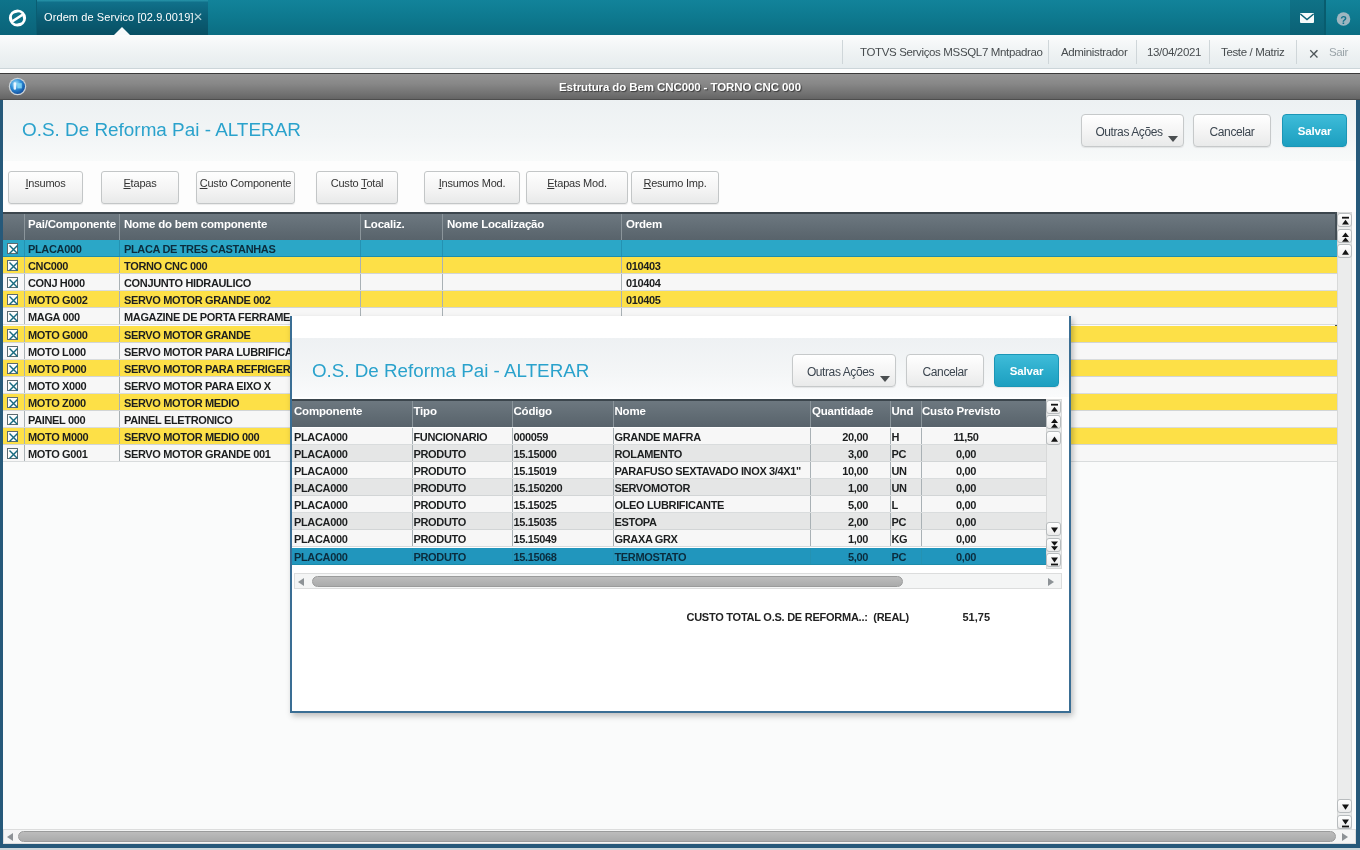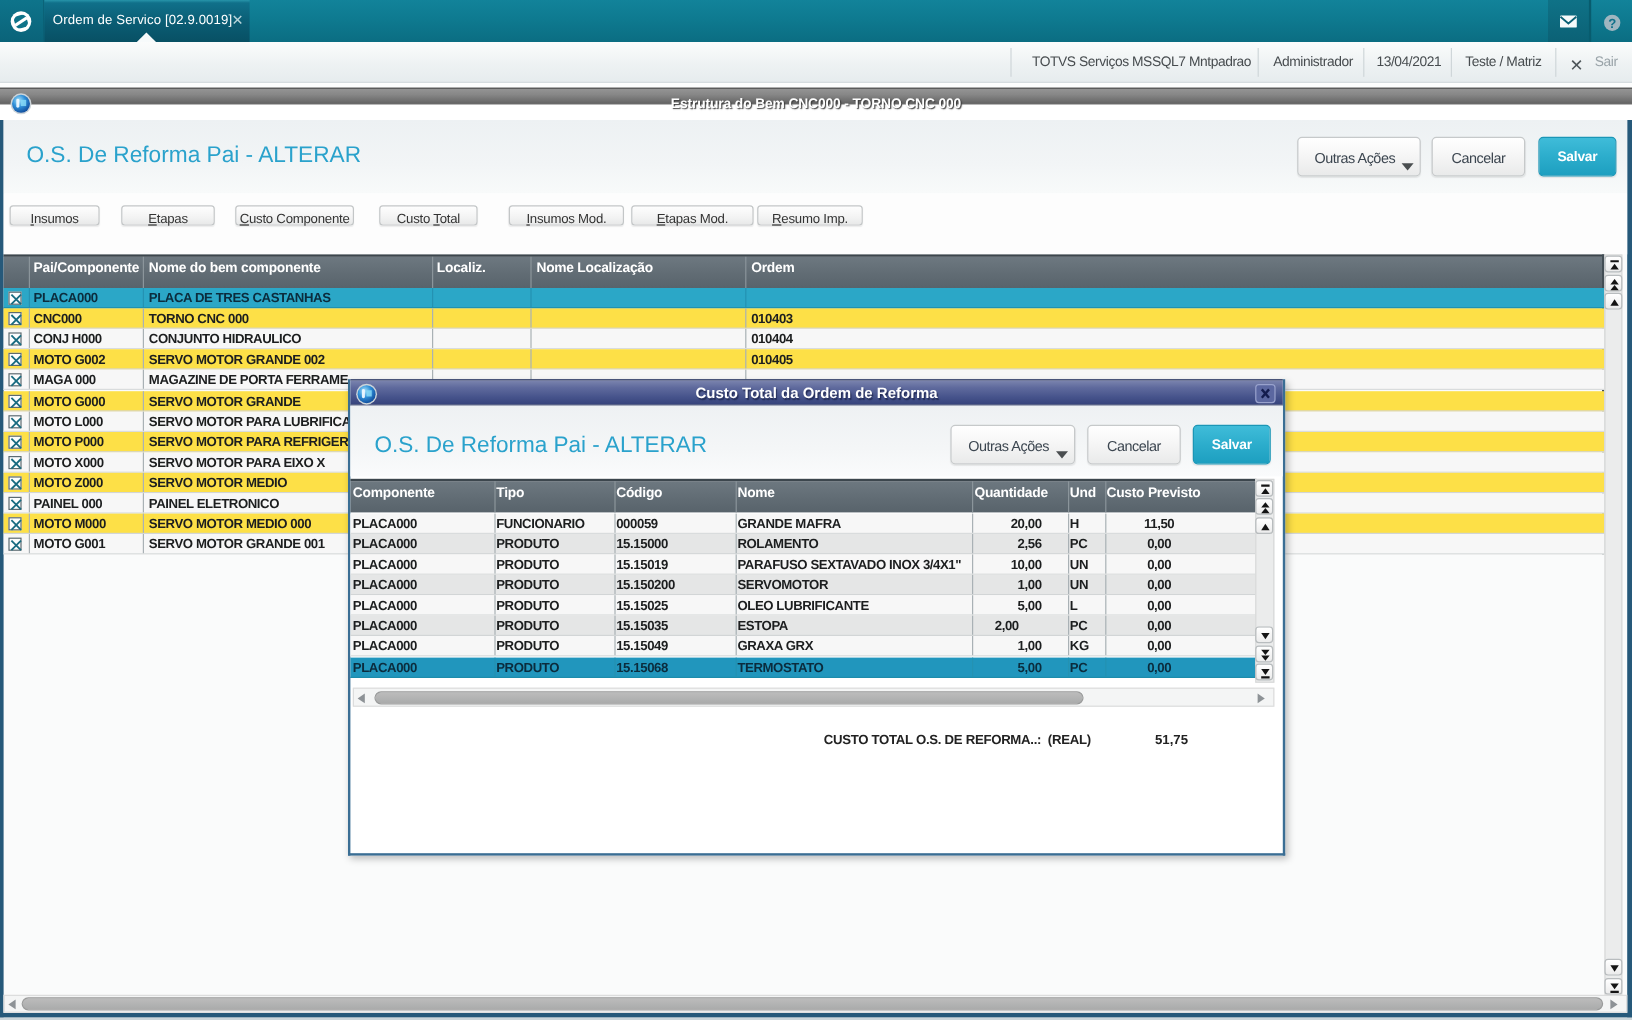--- a/index.html
+++ b/index.html
@@ -14,38 +14,38 @@
 #notch{left:114px;top:27px;width:0;height:0;border-left:8px solid transparent;border-right:8px solid transparent;border-bottom:8px solid #f7fafb;}
 #mailbtn{left:1290px;top:0;width:34px;height:35px;background:linear-gradient(180deg,#0f7287 0%,#0b6175 100%);}
 #mailsep{left:1324px;top:0;width:2px;height:35px;background:#085c6e;}
 #helpbox{left:1326px;top:0;width:34px;height:35px;}
 
 #userbar{left:0;top:35px;width:1360px;height:34px;background:linear-gradient(180deg,#fbfcfc 0%,#eef2f3 55%,#e6ecee 100%);border-bottom:1px solid #ccd5d9;}
 #userbar .it{position:absolute;top:11px;font-size:11.5px;color:#474c4f;white-space:nowrap;letter-spacing:-0.35px;}
 #userbar .sp{position:absolute;top:5px;width:1px;height:24px;background:#cfd6d9;}
 #whitestrip{left:0;top:70px;width:1360px;height:3px;background:#fdfefe;}
 
-#titlebar{left:0;top:73px;width:1360px;height:14px;background:linear-gradient(180deg,#949494 0%,#878787 40%,#6e6e6e 85%,#646464 100%);border-top:1.5px solid #3a3a3a;border-bottom:1px solid #4d4d4d;}
+#titlebar{left:0;top:73px;width:1360px;height:27px;background:linear-gradient(180deg,#949494 0%,#878787 40%,#6e6e6e 85%,#646464 100%);border-top:1.5px solid #3a3a3a;border-bottom:1px solid #4d4d4d;}
 #titlebar .t{position:absolute;left:0;right:0;top:7px;text-align:center;color:#fff;font-weight:bold;font-size:11.5px;letter-spacing:-0.1px;text-shadow:1px 1px 1px #3a3a3a;}
 
 #frameL{left:0;top:100px;width:3px;height:748px;background:#26597a;}
 #frameR{left:1356px;top:100px;width:4px;height:748px;background:#26597a;}
 #frameB{left:0;top:844px;width:1360px;height:4px;background:#26597a;}
 #framebot2{left:0;top:848px;width:1360px;height:2px;background:#ccd6da;}
 #content{left:3px;top:100px;width:1353px;height:744px;background:#fafbfb;}
 
 #headarea{left:3px;top:100px;width:1353px;height:61px;background:linear-gradient(180deg,#edf1f3 0%,#f2f5f6 60%,#f8fafa 100%);}
 #h1main{left:22px;top:119px;font-size:18.9px;color:#2aa2cc;}
 .btn{position:absolute;height:33px;border:1px solid #c6c9ca;border-radius:4px;background:linear-gradient(180deg,#ffffff 0%,#f4f4f4 55%,#e9eaea 100%);font-size:12px;letter-spacing:-0.4px;color:#3c4650;text-align:center;box-shadow:0 1px 1px rgba(0,0,0,0.08);}
 .btn .l{position:absolute;left:0;right:0;top:10px;}
 .btn.blue{background:linear-gradient(180deg,#3fbcd9 0%,#2cadcc 50%,#1d9fc0 100%);border:1px solid #1b96b6;color:#fff;font-weight:bold;font-size:11.5px;letter-spacing:-0.2px;}
 .drop{position:absolute;width:0;height:0;border-left:5.5px solid transparent;border-right:5.5px solid transparent;border-top:6.5px solid #4a4e50;}
 
 #tabsrow{left:3px;top:161px;width:1353px;height:51px;background:#fdfdfd;}
-.tbtn{position:absolute;top:171px;height:17px;border:1px solid #c3c6c7;border-radius:3px;background:linear-gradient(180deg,#fefefe 0%,#f3f3f3 60%,#e8e9e9 100%);font-size:12.5px;color:#333;box-shadow:0 1px 1px rgba(0,0,0,0.07);padding-left:12px;}
+.tbtn{position:absolute;top:171px;height:33px;border:1px solid #c3c6c7;border-radius:3px;background:linear-gradient(180deg,#fefefe 0%,#f3f3f3 60%,#e8e9e9 100%);font-size:12.5px;color:#333;box-shadow:0 1px 1px rgba(0,0,0,0.07);padding-left:12px;}
 .tbtn .l{position:absolute;left:0;right:0;top:4.5px;text-align:center;white-space:nowrap;font-size:11px;letter-spacing:-0.2px;}
 
 #ghead{left:3px;top:212px;width:1334px;height:28px;background:linear-gradient(180deg,#6d7880 0%,#616c74 55%,#58636b 100%);border-top:2px solid #3c464d;color:#fff;font-weight:bold;font-size:11.5px;letter-spacing:-0.2px;}
 #ghead span{position:absolute;top:4px;}
 .vline{position:absolute;top:0;bottom:0;width:1px;background:#8b959b;}
 .row{position:absolute;left:3px;width:1334px;height:17.1px;font-size:11px;letter-spacing:-0.35px;font-weight:bold;color:#1c1e1f;}
 .row span{position:absolute;top:3px;white-space:nowrap;}
 .row .cl{position:absolute;top:0;bottom:0;width:1px;background:#a9b1b5;}
 .row.odd{background:#f7f7f7;border-bottom:1px solid #d9dcdd;}
 .row.even{background:#fde047;border-bottom:1px solid #d2d5d6;}
@@ -434,33 +434,20 @@
       <line x1="3" y1="9.5" x2="10" y2="9.5" stroke="#141414" stroke-width="1.8"></line>
       <path d="M6.5 7.4 L3 2.6 L10 2.6 Z" fill="#141414"></path>
     </svg>
   </div>
 <div class="hscroll" style="left:3px;top:829px;width:1353px;height:15px;"></div>
 <div class="harrow" style="left:7px;top:833px;border-top:4.5px solid transparent;border-bottom:4.5px solid transparent;border-right:6px solid #8d9296;"></div>
 <div class="harrow" style="left:1342px;top:833px;border-top:4.5px solid transparent;border-bottom:4.5px solid transparent;border-left:6px solid #8d9296;"></div>
 <div class="hthumb" style="left:18px;top:831px;width:1318px;height:11px;"></div>
 
 <div class="abs" id="modal">
-<div class="abs" id="mtitle">
-  <svg style="position:absolute;left:4px;top:1.5px;" width="19" height="19" viewBox="0 0 19 19">
-        <circle cx="9.5" cy="9.5" r="8.7" fill="#ccd4d9"></circle>
-        <circle cx="9.5" cy="9.5" r="7.5" fill="url(#sph)"></circle>
-        <rect x="5.6" y="5.2" width="2.5" height="7.6" rx="1.2" fill="#eef8ff" opacity="0.95"></rect>
-        <rect x="9.4" y="6.2" width="4.4" height="5.2" fill="#86d8f6" opacity="0.85"></rect>
-      </svg>
-  <div class="t">Custo Total da Ordem de Reforma</div>
-  <div class="abs" id="mclose"><svg width="15" height="14" viewBox="0 0 15 14">
-          <line x1="4.5" y1="3.5" x2="10.5" y2="10.5" stroke="#141d4e" stroke-width="2"></line>
-          <line x1="10.5" y1="3.5" x2="4.5" y2="10.5" stroke="#141d4e" stroke-width="2"></line>
-        </svg></div>
-</div>
 <div class="abs" id="mhead"></div>
 <div class="abs" id="h1modal">O.S. De Reforma Pai - ALTERAR</div>
 <div class="btn" style="left:500px;top:38px;width:104px;">
       <span class="l" style="left:-7px;">Outras Ações</span>
       <span class="drop" style="right:5px;bottom:4px;"></span>
     </div>
 <div class="btn" style="left:614px;top:38px;width:78px;">
       <span class="l">Cancelar</span>
     </div>
 <div class="btn blue" style="left:702px;top:38px;width:65px;">
@@ -500,21 +487,21 @@
       <div class="cl" style="left:119.5px;"></div>
       <div class="cl" style="left:219.5px;"></div>
       <div class="cl" style="left:320.5px;"></div>
       <div class="cl" style="left:518px;"></div>
       <div class="cl" style="left:597.5px;"></div>
       <div class="cl" style="left:628.5px;"></div>
       <span style="left:2px;">PLACA000</span>
       <span style="left:121.5px;">PRODUTO</span>
       <span style="left:221.5px;">15.15000</span>
       <span style="left:322.5px;">ROLAMENTO</span>
-      <span style="left:518px;width:58px;text-align:right;">2,56</span>
+      <span style="left:518px;width:58px;text-align:right;">3,00</span>
       <span style="left:599.5px;">PC</span>
       <span style="left:629px;width:90px;text-align:center;">0,00</span>
     </div>
 <div class="mrow odd" style="top:146.0px;">
       <div class="cl" style="left:119.5px;"></div>
       <div class="cl" style="left:219.5px;"></div>
       <div class="cl" style="left:320.5px;"></div>
       <div class="cl" style="left:518px;"></div>
       <div class="cl" style="left:597.5px;"></div>
       <div class="cl" style="left:628.5px;"></div>
@@ -560,21 +547,21 @@
       <div class="cl" style="left:119.5px;"></div>
       <div class="cl" style="left:219.5px;"></div>
       <div class="cl" style="left:320.5px;"></div>
       <div class="cl" style="left:518px;"></div>
       <div class="cl" style="left:597.5px;"></div>
       <div class="cl" style="left:628.5px;"></div>
       <span style="left:2px;">PLACA000</span>
       <span style="left:121.5px;">PRODUTO</span>
       <span style="left:221.5px;">15.15035</span>
       <span style="left:322.5px;">ESTOPA</span>
-      <span style="left:518px;width:58px;text-align:center;">2,00</span>
+      <span style="left:518px;width:58px;text-align:right;">2,00</span>
       <span style="left:599.5px;">PC</span>
       <span style="left:629px;width:90px;text-align:center;">0,00</span>
     </div>
 <div class="mrow odd" style="top:214.4px;">
       <div class="cl" style="left:119.5px;"></div>
       <div class="cl" style="left:219.5px;"></div>
       <div class="cl" style="left:320.5px;"></div>
       <div class="cl" style="left:518px;"></div>
       <div class="cl" style="left:597.5px;"></div>
       <div class="cl" style="left:628.5px;"></div>

